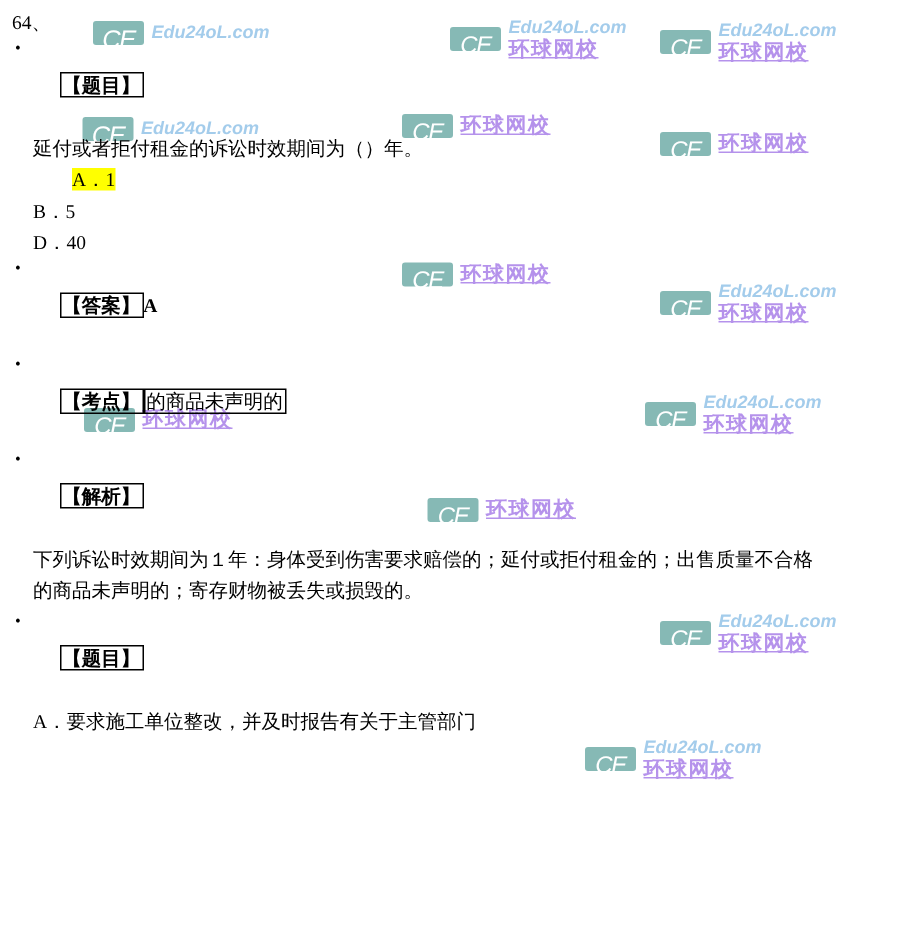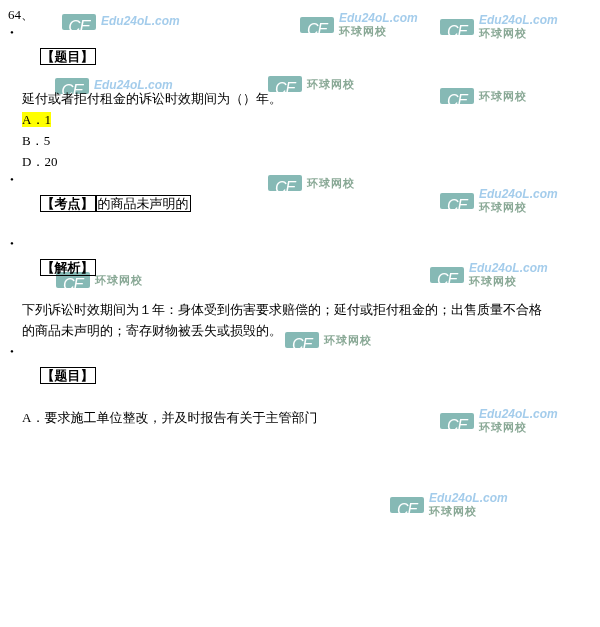--- a/index.html
+++ b/index.html
@@ -53,24 +53,25 @@
   }
   .wm .txt .t1 {
     font-family: "Liberation Sans", sans-serif;
     font-size: 12px;
     font-weight: bold;
     font-style: italic;
     color: #4a9ad8;
   }
   .wm .txt .t2 {
     font-family: "Liberation Sans", sans-serif;
-    font-size: 11px;
-    font-weight: bold;
-    color: #14532d;
+    font-size: 14px;
+    font-weight: bold;
+    color: #6d28d9;
     letter-spacing: 1px;
+    text-decoration: underline;
   }
   .wm.cn .logo { font-size: 16px; }
 
   
   .content {
     position: relative;
     z-index: 2;
     padding: 4px 8px 0 6px;
   }
   .line {
@@ -95,20 +96,21 @@
   .tag {
     font-weight: bold;
   }
   .boxed {
     border: 1px solid #000000;
     padding: 0 1px;
     background: transparent;
   }
   .hl {
     background: #ffff00;
+    margin-left: 26px;
   }
   .opt {
     padding-left: 16px;
   }
   .opt-hl {
     padding-left: 16px;
   }
   .opt-hl .hl {
     background: #ffff00;
   }
@@ -230,22 +232,25 @@
   <div>
     <div class="line qnum">64、</div>
 
     <div class="line bullet-line">
       <span class="tag boxed">【题目】</span>
     </div>
     <div class="line para">延付或者拒付租金的诉讼时效期间为（）年。</div>
 
     <div class="line opt-hl"><span class="hl">A．1</span></div>
     <div class="line opt"><span>B．5</span></div>
-    <div class="line opt"><span>D．20</span></div>
-
+    <div class="line opt"><span>D．40</span></div>
+
+    <div class="line bullet-line">
+      <span class="tag boxed">【答案】</span><span class="ans-val">A</span>
+    </div>
 
 
     <div class="line bullet-line">
       <span class="tag boxed">【考点】</span><span class="boxed">的商品未声明的</span>
     </div>
 
     <div class="line bullet-line">
       <span class="tag boxed">【解析】</span>
     </div>
     <div class="line para">下列诉讼时效期间为１年：身体受到伤害要求赔偿的；延付或拒付租金的；出售质量不合格</div>

